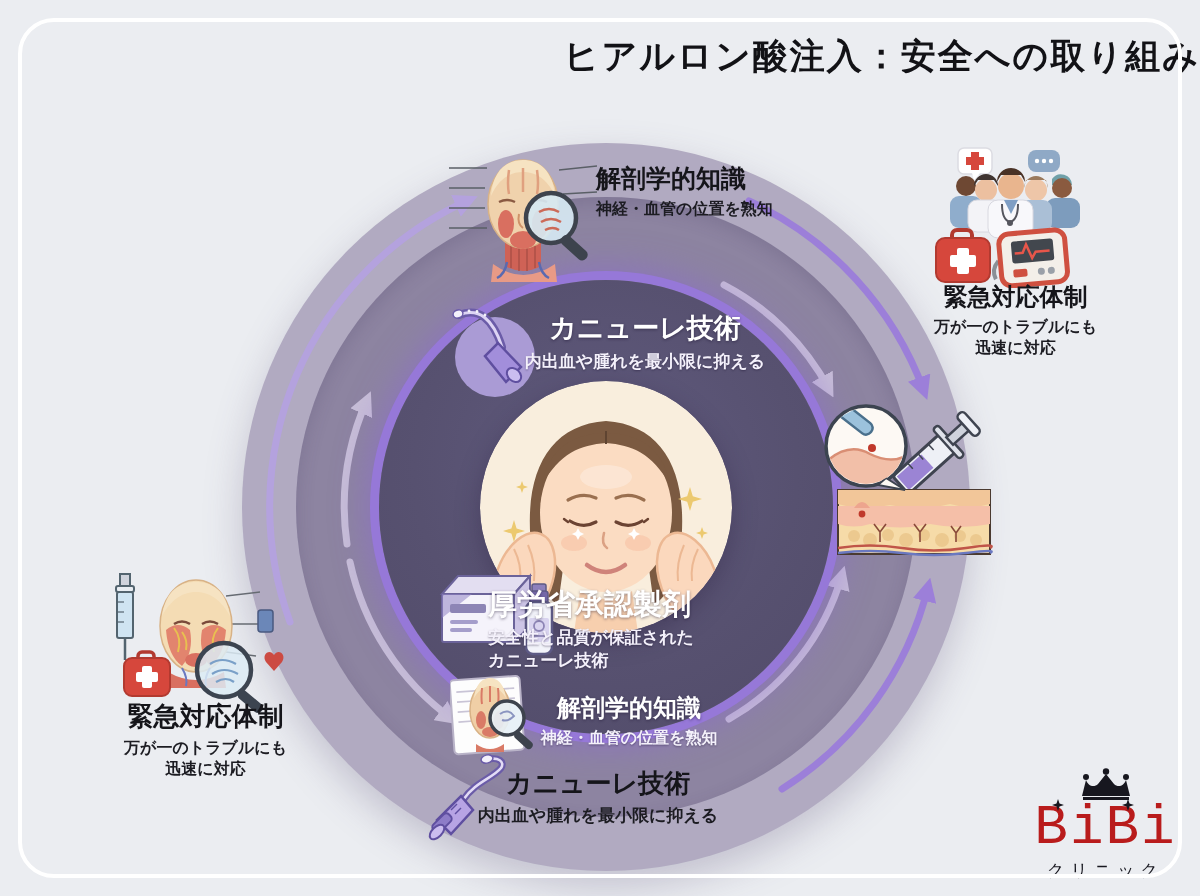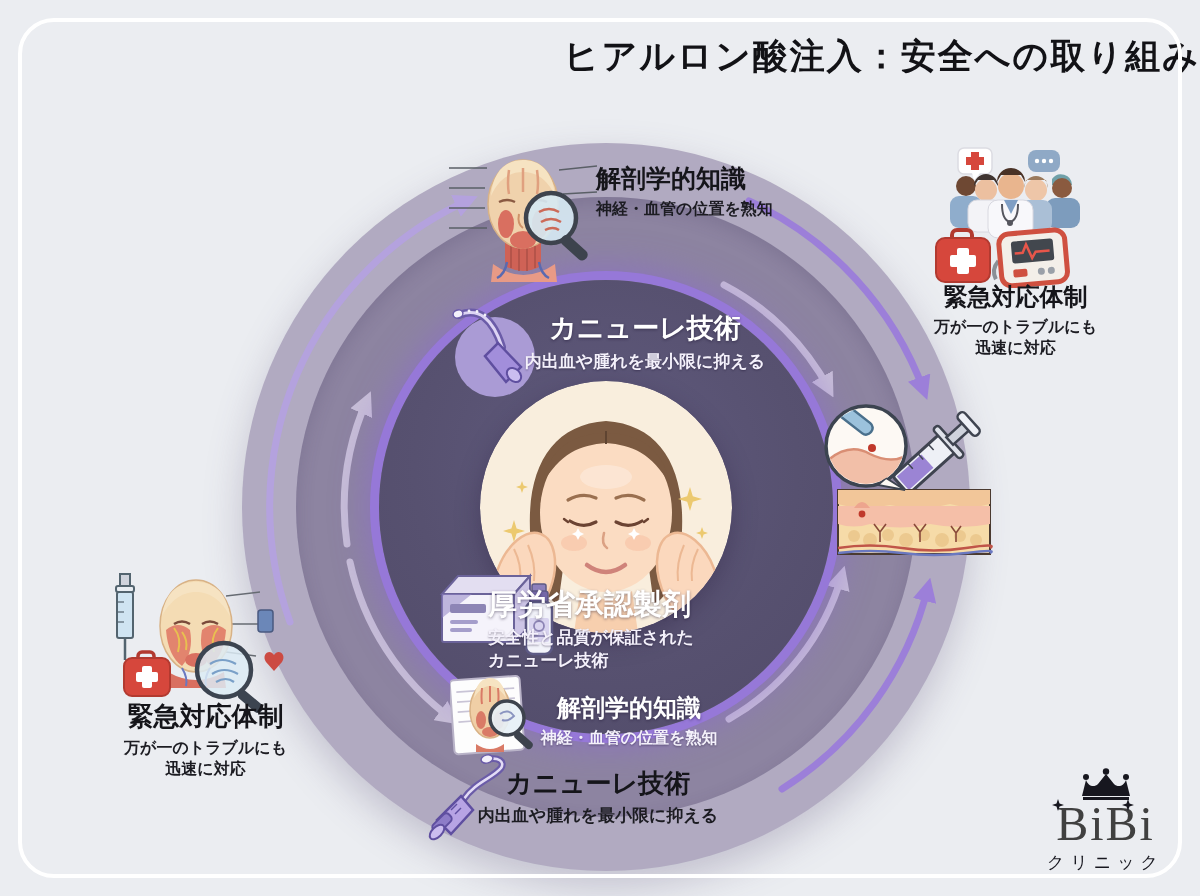--- a/index.html
+++ b/index.html
@@ -69,22 +69,22 @@
   .i-approved{left:438px;top:562px;width:128px;height:102px;}
   .i-anatomy-bottom{left:450px;top:660px;width:97px;height:102px;}
   .i-cannula-bottom{left:423px;top:752px;width:92px;height:96px;}
   .i-team{left:928px;top:146px;width:168px;height:142px;}
   .i-syringe-skin{left:810px;top:390px;width:188px;height:178px;z-index:9;}
   .i-emerg-left{left:108px;top:568px;width:185px;height:152px;}
   
   .logo{position:absolute;left:1018px;top:768px;width:175px;text-align:center;z-index:10;}
   .logo .crown{display:block;margin:0 auto 0;}
   .logo .brand{
-    font-family:Liberation Serif, serif;
-    font-size:48px;color:#404040;letter-spacing:2px;line-height:1.02;position:relative;
+    font-family:Liberation Mono, monospace;
+    font-size:56px;color:#b91c1c;letter-spacing:2px;line-height:1.02;position:relative;
   }
   .logo .brand .spark{position:absolute;top:-1px;}
   .logo .suffix{font-size:17px;letter-spacing:6px;color:#17171f;margin-top:2px;font-weight:500;}
 </style>
 </head>
 <body>
 
 <div class="canvas">
 
   <div class="ring ring-outer"></div>

